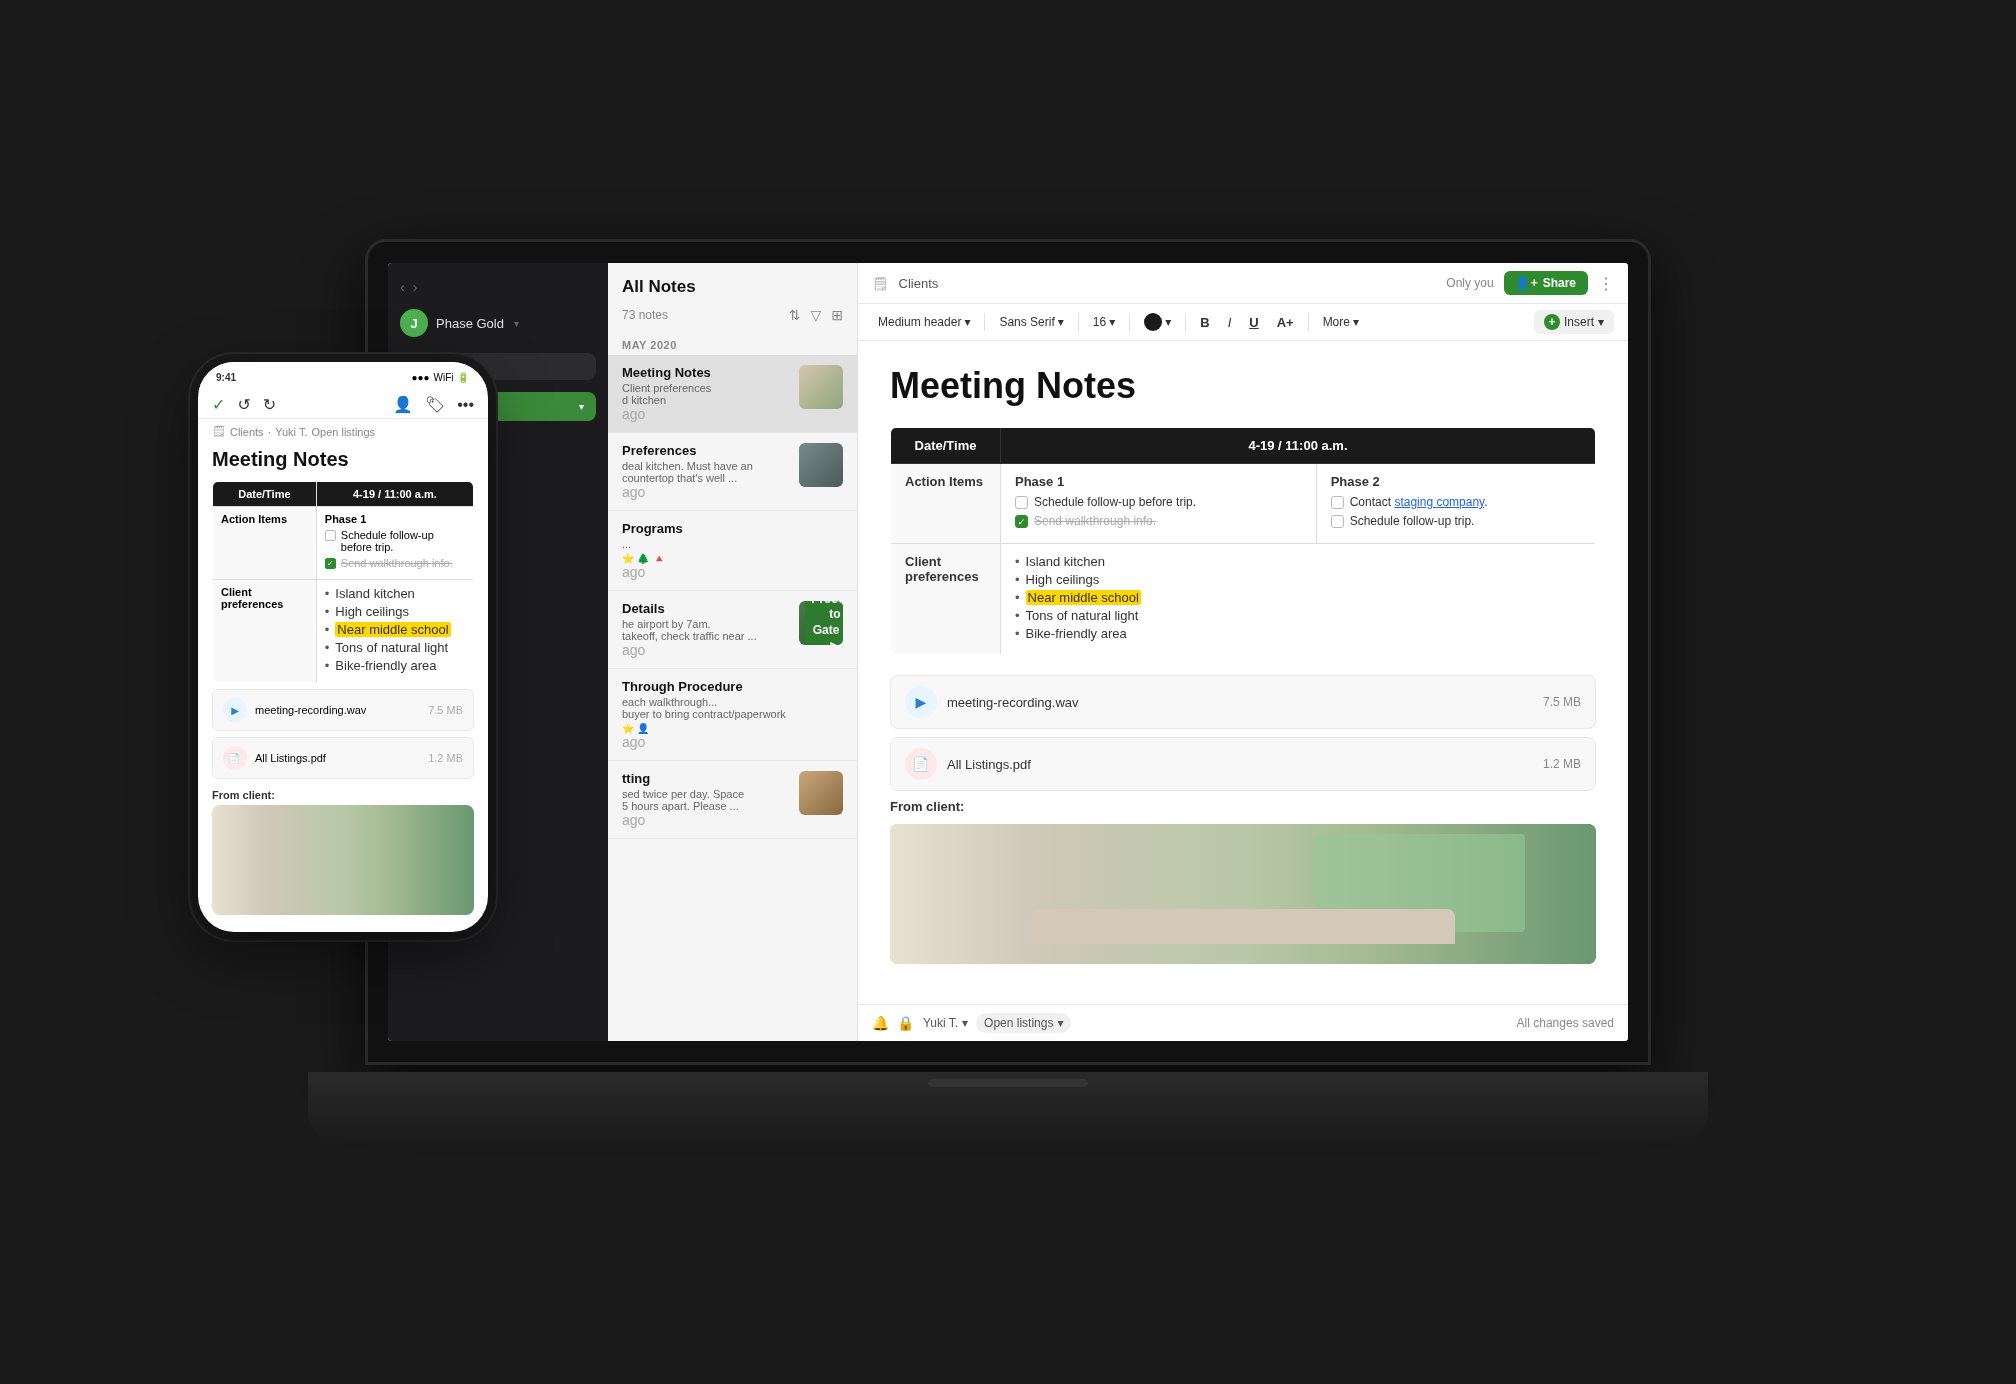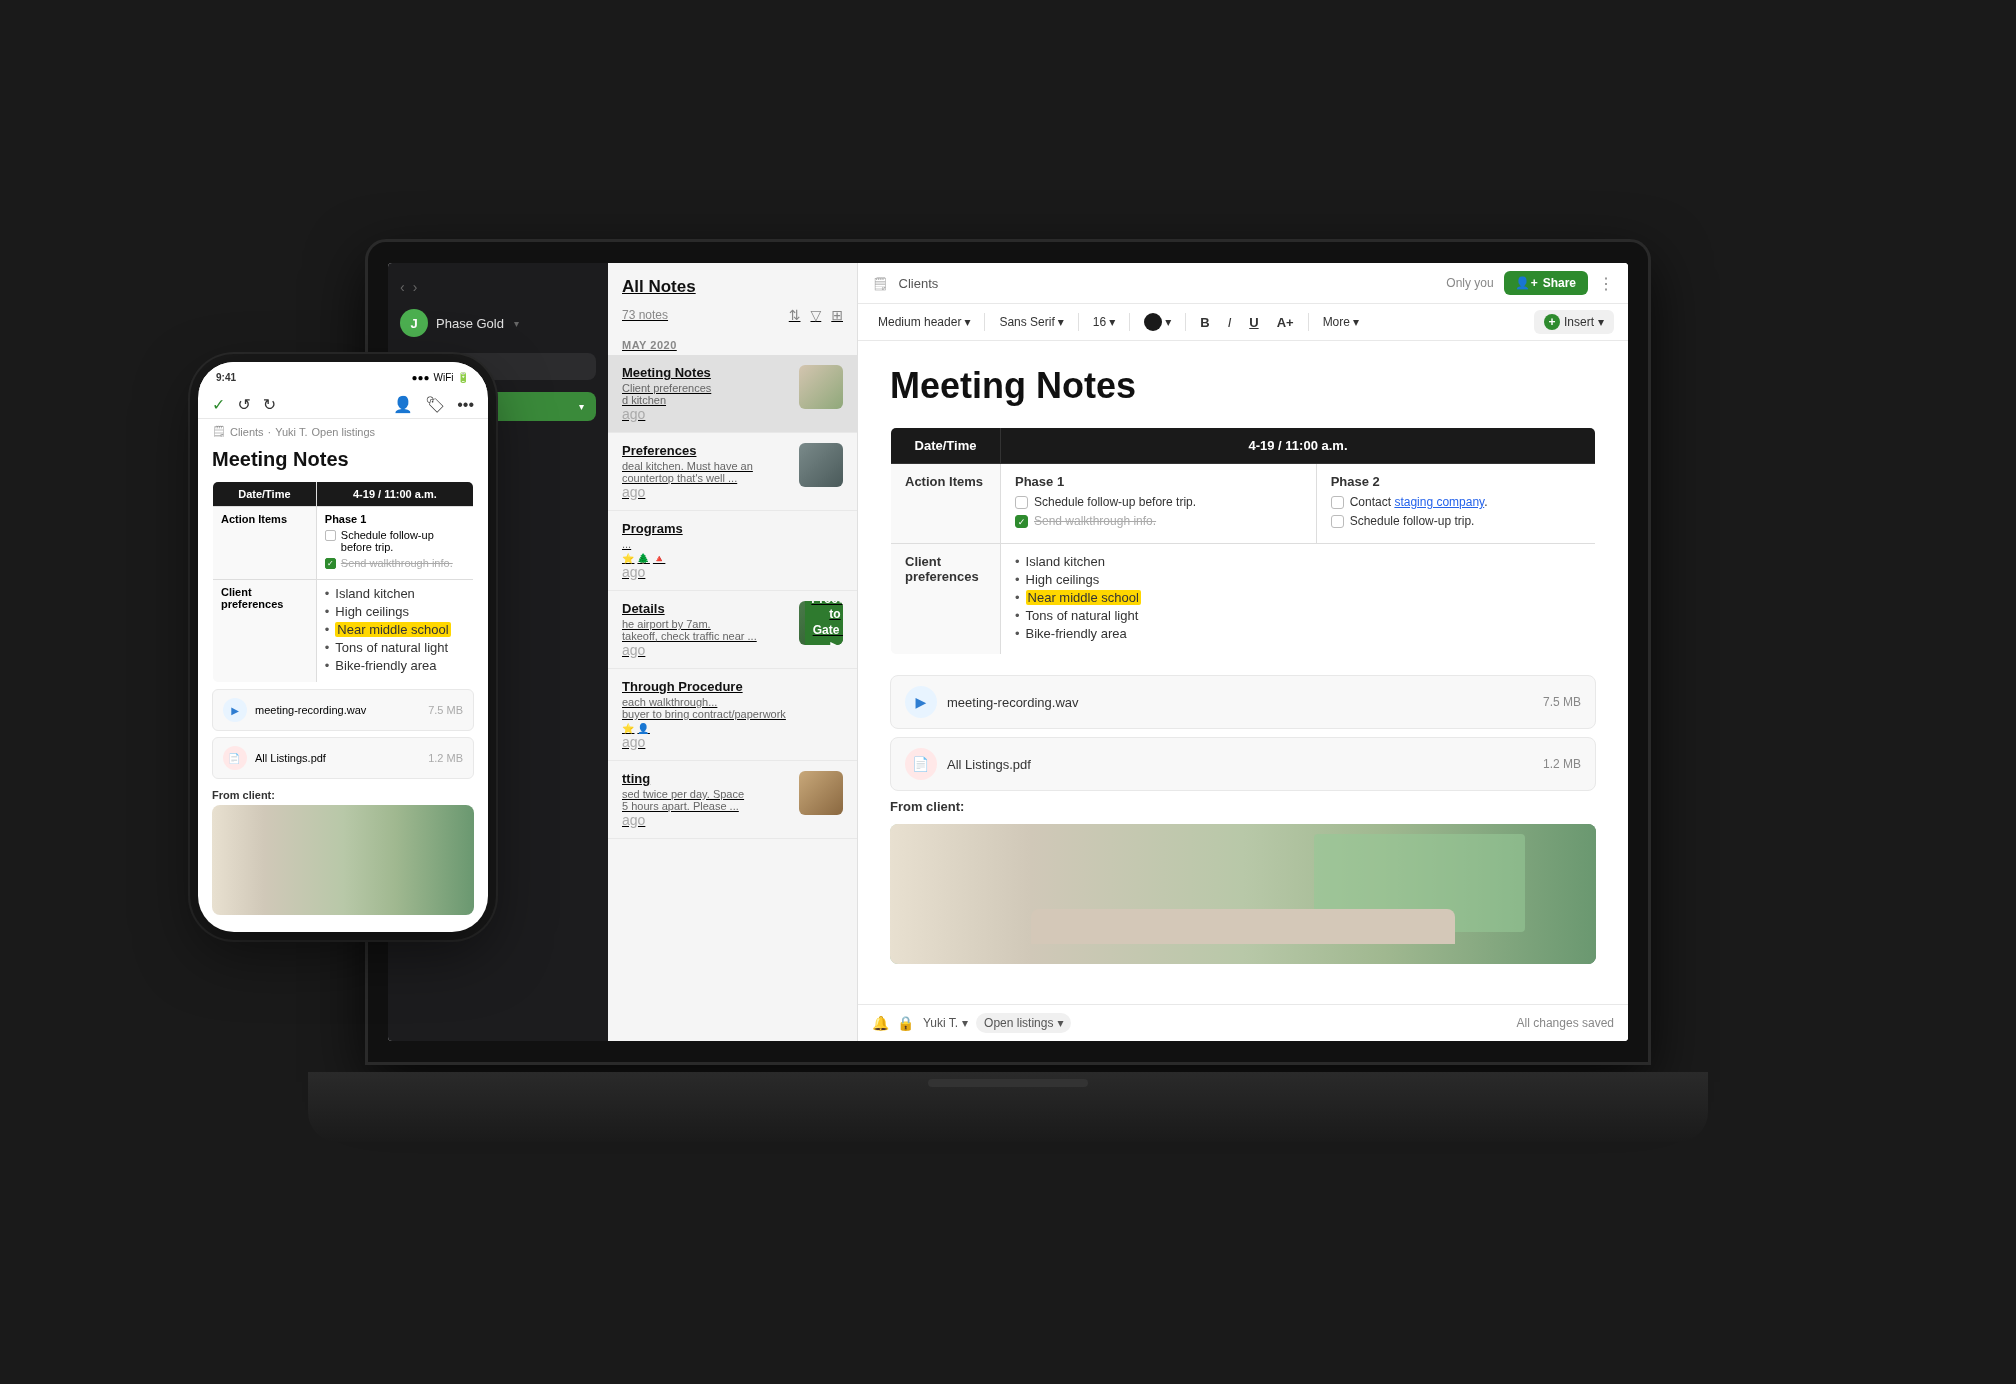--- a/index.html
+++ b/index.html
@@ -157,21 +157,20 @@
     }
 
     
     .notes-list-panel {
       width: 250px;
       min-width: 250px;
       background: #f5f5f5;
       border-right: 1px solid #e0e0e0;
       display: flex;
       flex-direction: column;
-      text-decoration: underline;
     }
     .notes-panel-header {
       padding: 14px 14px 8px;
     }
     .notes-panel-title {
       font-size: 17px;
       font-weight: 700;
       color: #111;
       margin-bottom: 10px;
     }

